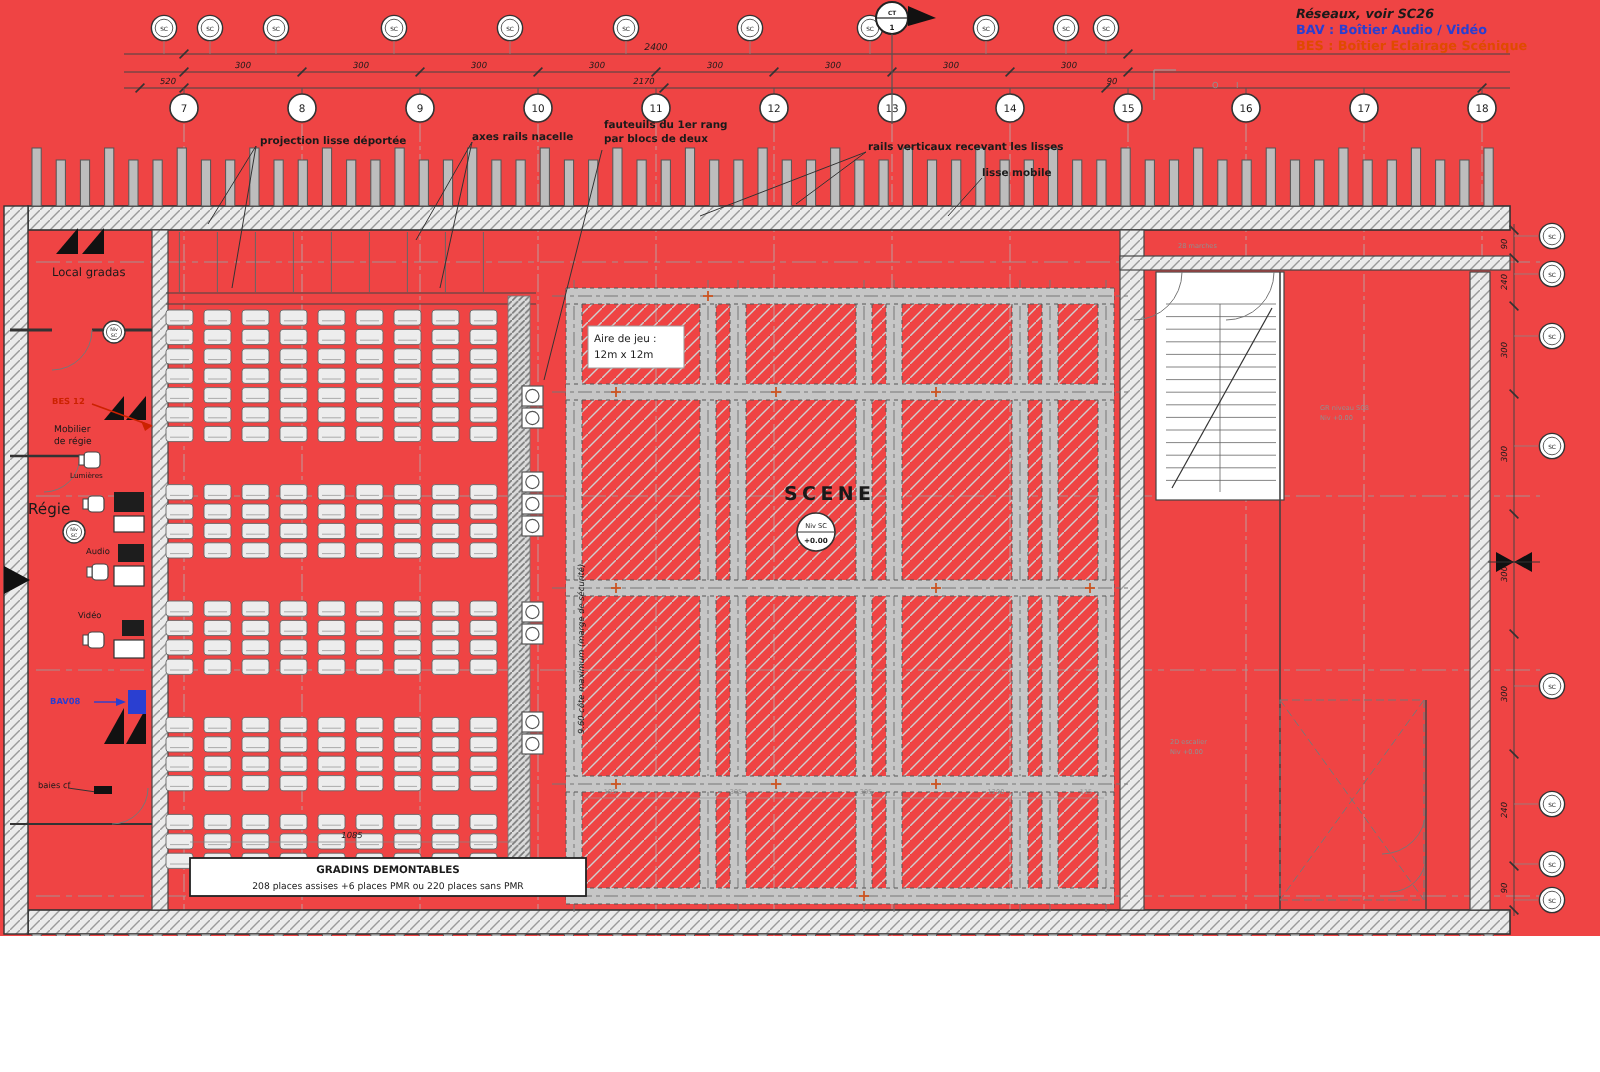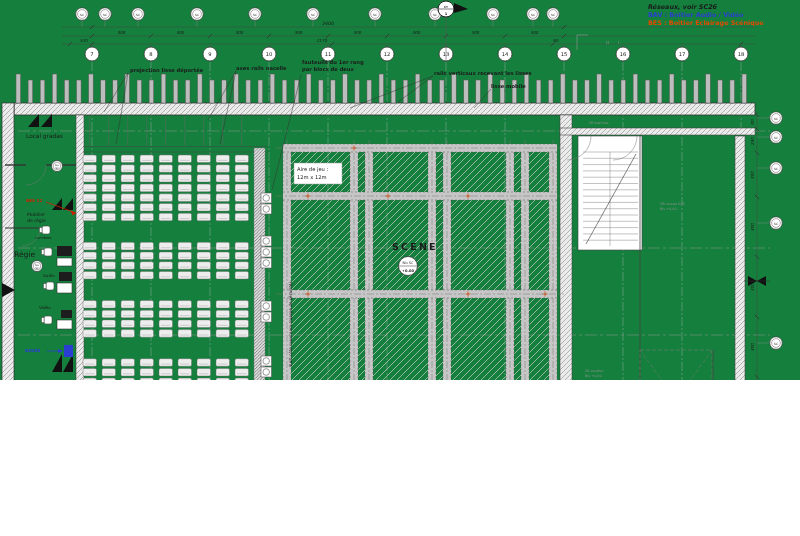--- a/index.html
+++ b/index.html
@@ -1,16 +1,16 @@
 <!DOCTYPE html>
 <html><head>
 <meta charset="utf-8">
 <style>
   html,body{margin:0;padding:0;background:#fff;}
-  .canvas{position:relative;width:800px;height:380px;background:#15803d;overflow:hidden;}
+  .canvas{position:relative;width:800px;height:468px;background:#ef4444;overflow:hidden;}
   svg{position:absolute;left:0;top:0;}
   svg text{font-family:"DejaVu Sans",sans-serif;fill:#1a1a1a;}
   .t22{font-size:2.4px}.t28{font-size:2.9px}.t3{font-size:3.3px}.t35{font-size:3.6px}
   .t4{font-size:4.2px}.t45{font-size:4.6px}.t5{font-size:5.2px}.t55{font-size:5.8px}
   .t6{font-size:6.4px}.t7{font-size:7.6px}.t9{font-size:9.5px;letter-spacing:2.2px}
   .b{font-weight:bold}.it{font-style:italic}.mid{text-anchor:middle}
   .blue{fill:#2a3fd1}.orange{fill:#e04a00}.red{fill:#cc2200}.gray{fill:#909090}
 </style>
 </head>
 <body>

